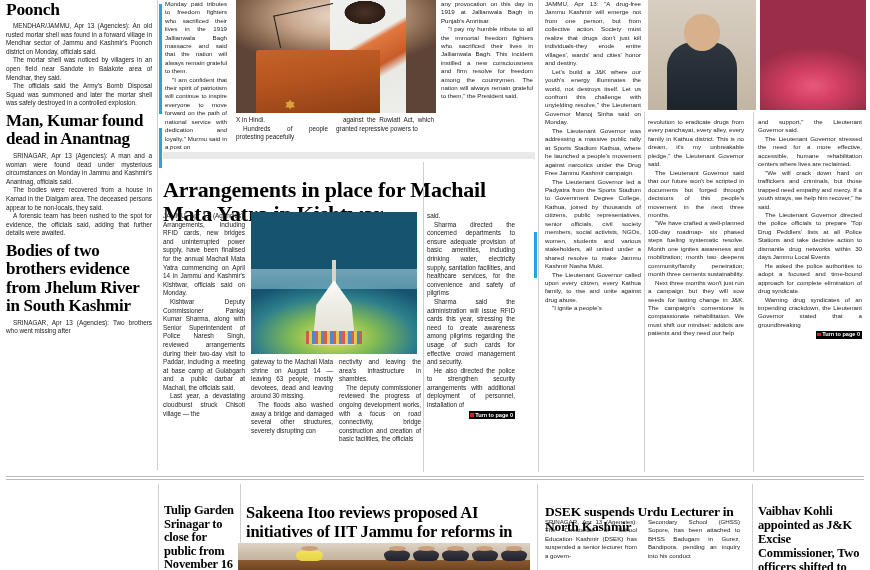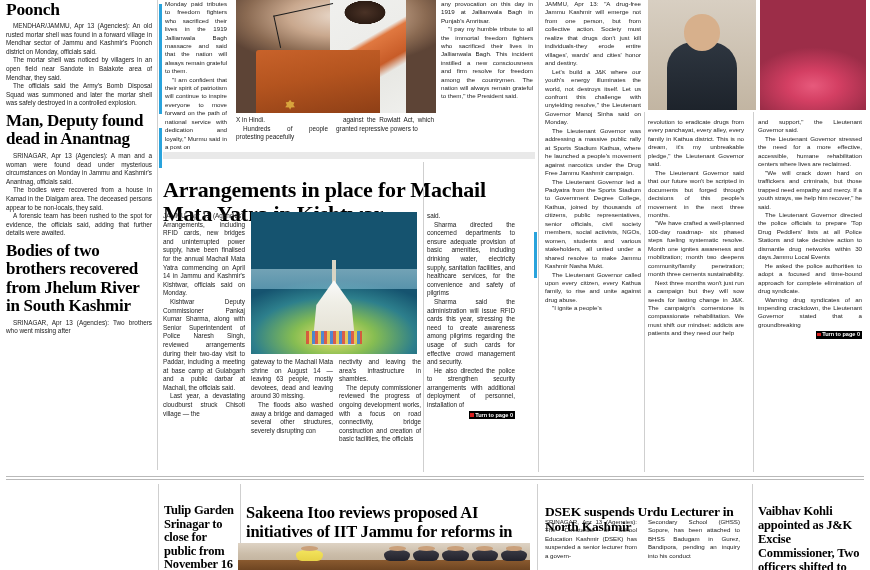--- a/index.html
+++ b/index.html
@@ -222,28 +222,28 @@
 <div class="page">
 
   <div class="col" id="col-a">
     <div class="kicker-hed">Poonch</div>
     <div class="body-text">
       <p>MENDHAR/JAMMU, Apr 13 (Agencies): An old rusted mortar shell was found in a forward village in Mendhar sector of Jammu and Kashmir's Poonch district on Monday, officials said.</p>
       <p>The mortar shell was noticed by villagers in an open field near Sandote in Balakote area of Mendhar, they said.</p>
       <p>The officials said the Army's Bomb Disposal Squad was summoned and later the mortar shell was safely destroyed in a controlled explosion.</p>
     </div>
     <div style="height:4px"></div>
-    <div class="kicker-hed" style="font-size:17px;line-height:18.5px">Man, Deputy found dead in Anantnag</div>
+    <div class="kicker-hed" style="font-size:17px;line-height:18.5px">Man, Kumar found dead in Anantnag</div>
     <div class="body-text">
       <p>SRINAGAR, Apr 13 (Agencies): A man and a woman were found dead under mysterious circumstances on Monday in Jammu and Kashmir's Anantnag, officials said.</p>
       <p>The bodies were recovered from a house in Kamad in the Dialgam area. The deceased persons appear to be non-locals, they said.</p>
       <p>A forensic team has been rushed to the spot for evidence, the officials said, adding that further details were awaited.</p>
     </div>
     <div style="height:4px"></div>
-    <div class="kicker-hed" style="font-size:17px;line-height:18.5px">Bodies of two brothers recovered from Jhelum River in South Kashmir</div>
+    <div class="kicker-hed" style="font-size:17px;line-height:18.5px">Bodies of two brothers evidence from Jhelum River in South Kashmir</div>
     <div class="body-text">
       <p>SRINAGAR, Apr 13 (Agencies): Two brothers who went missing after</p>
     </div>
   </div>
 
   <div class="col vrule" style="left:157px; top:0px; height:470px;"></div>
 
   <div class="photo photo-podium" style="left:236px; top:0px; width:200px; height:113px;">
     <div class="speaker"></div>
     <div class="podium-box">

